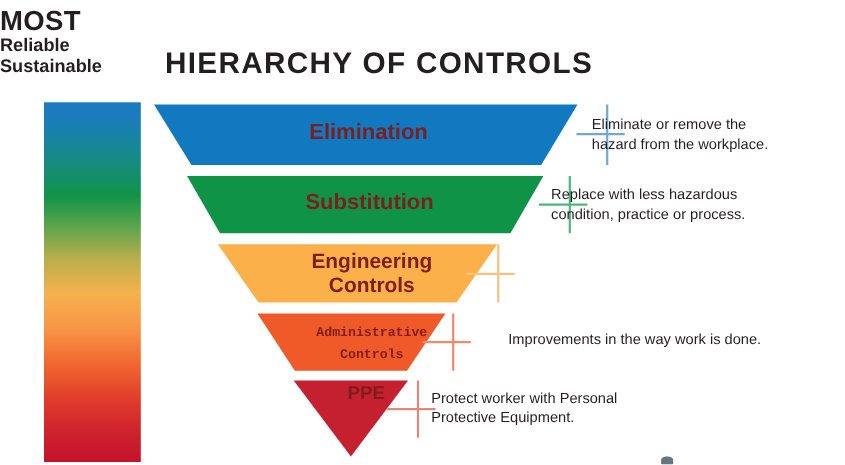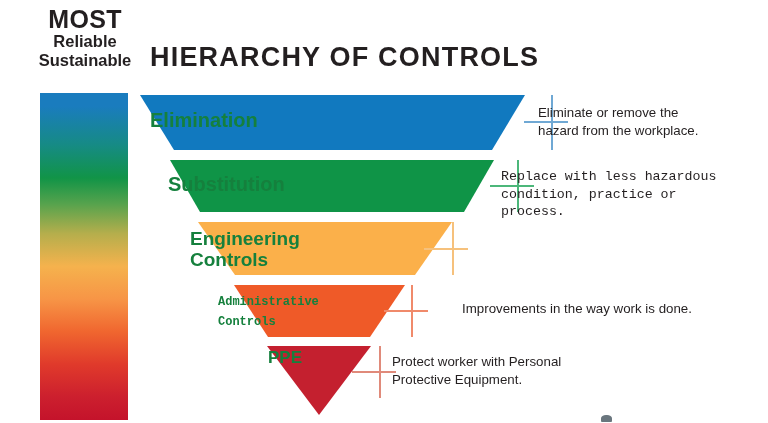--- a/index.html
+++ b/index.html
@@ -5,21 +5,21 @@
   html,body{margin:0;padding:0;}
   body{
     width:768px;height:423px;background:#ffffff;overflow:hidden;
     font-family:"Liberation Sans","DejaVu Sans",sans-serif;
     position:relative;
     -webkit-font-smoothing:antialiased;
   }
   #stage{position:absolute;left:0;top:0;width:768px;height:423px;}
 
   
-  .legend-text{position:absolute;left:0;top:6px;width:170px;text-align:center;color:#231f20;}
+  .legend-text{position:absolute;left:0;top:6px;width:170px;text-align:left;color:#231f20;}
   .legend-most{font-size:25px;font-weight:bold;letter-spacing:.3px;line-height:26px;}
   .legend-sub{font-size:16.5px;font-weight:600;line-height:18.5px;}
 
   
   .gradbar{
     position:absolute;left:40px;top:93px;width:88px;height:327px;
     background:linear-gradient(to bottom,
       #1a7cbe 0%,
       #1a7cbe 4%,
       #168b84 16%,
@@ -39,36 +39,36 @@
     position:absolute;left:150px;top:42px;
     font-size:27px;font-weight:bold;color:#231f20;letter-spacing:1.2px;
     white-space:nowrap;
   }
 
   
   .funnel{position:absolute;left:0;top:0;width:768px;height:423px;pointer-events:none;}
   .funnel svg{display:block;}
 
   .band-label{
-    position:absolute;color:#15803d;
+    position:absolute;color:#7f1d1d;text-align:center;
     font-weight:600;line-height:19px;white-space:pre-line;
   }
   .lbl-elimination  {left:150px;top:111px;width:370px;font-size:20px;}
   .lbl-substitution {left:168px;top:175px;width:336px;font-size:20px;}
   .lbl-engineering  {left:190px;top:228px;width:296px;font-size:19px;line-height:21px;}
   .lbl-admin        {left:218px;top:292px;width:240px;font-size:12px;line-height:20px;font-family:Liberation Mono, monospace;}
   .lbl-ppe          {left:268px;top:348px;width:130px;font-size:17px;}
 
   
   .desc{
     position:absolute;color:#231f20;font-size:13.3px;line-height:17.5px;
     white-space:pre-line;font-weight:500;
   }
   .desc-elimination{left:538px;top:104px;width:215px;}
-  .desc-substitution{left:501px;top:168px;width:235px;font-family:Liberation Mono, monospace;}
+  .desc-substitution{left:501px;top:168px;width:235px;}
   .desc-engineering{left:466px;top:232px;width:285px;}
   .desc-admin{left:427px;top:300px;width:300px;text-align:center;}
   .desc-ppe{left:392px;top:353px;width:230px;}
 
   
   .artifact{
     position:absolute;left:601px;top:415px;width:11px;height:7px;
     background:#5d6a73;border-radius:45% 45% 10% 10%;opacity:.92;
   }
 </style>

